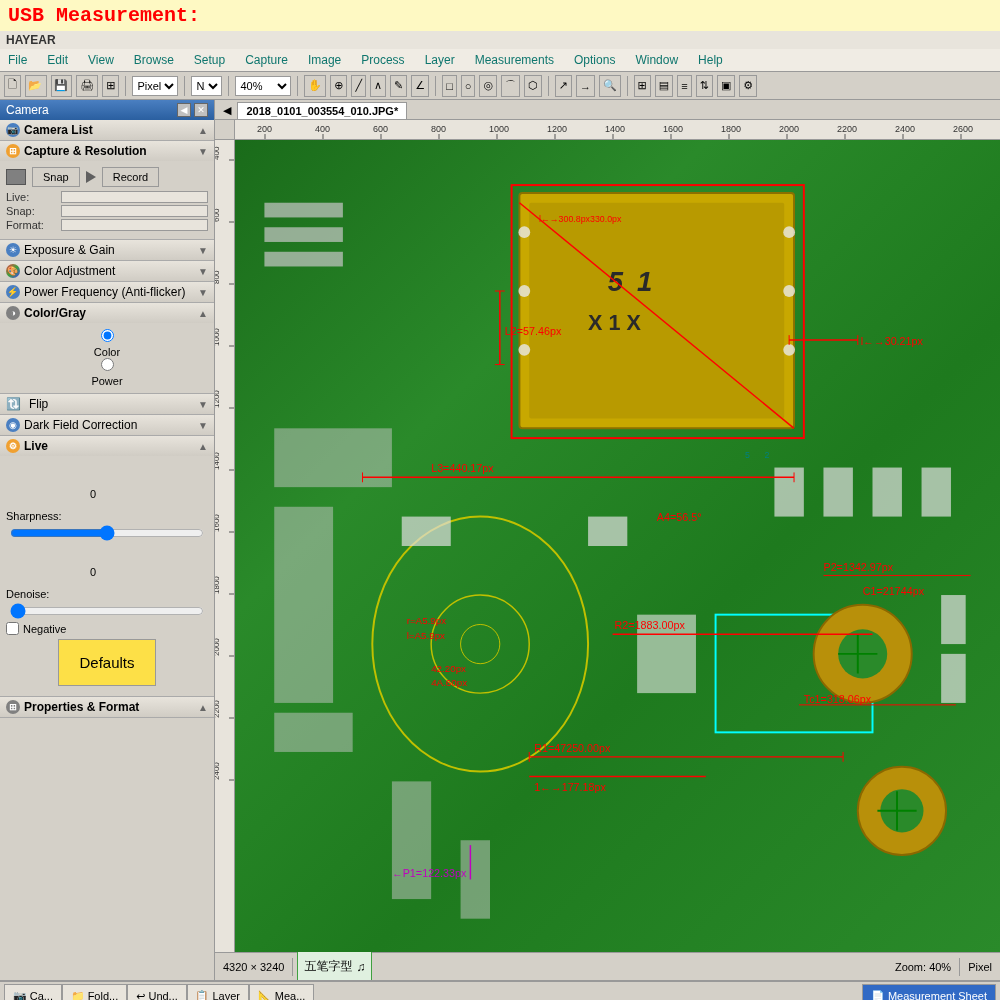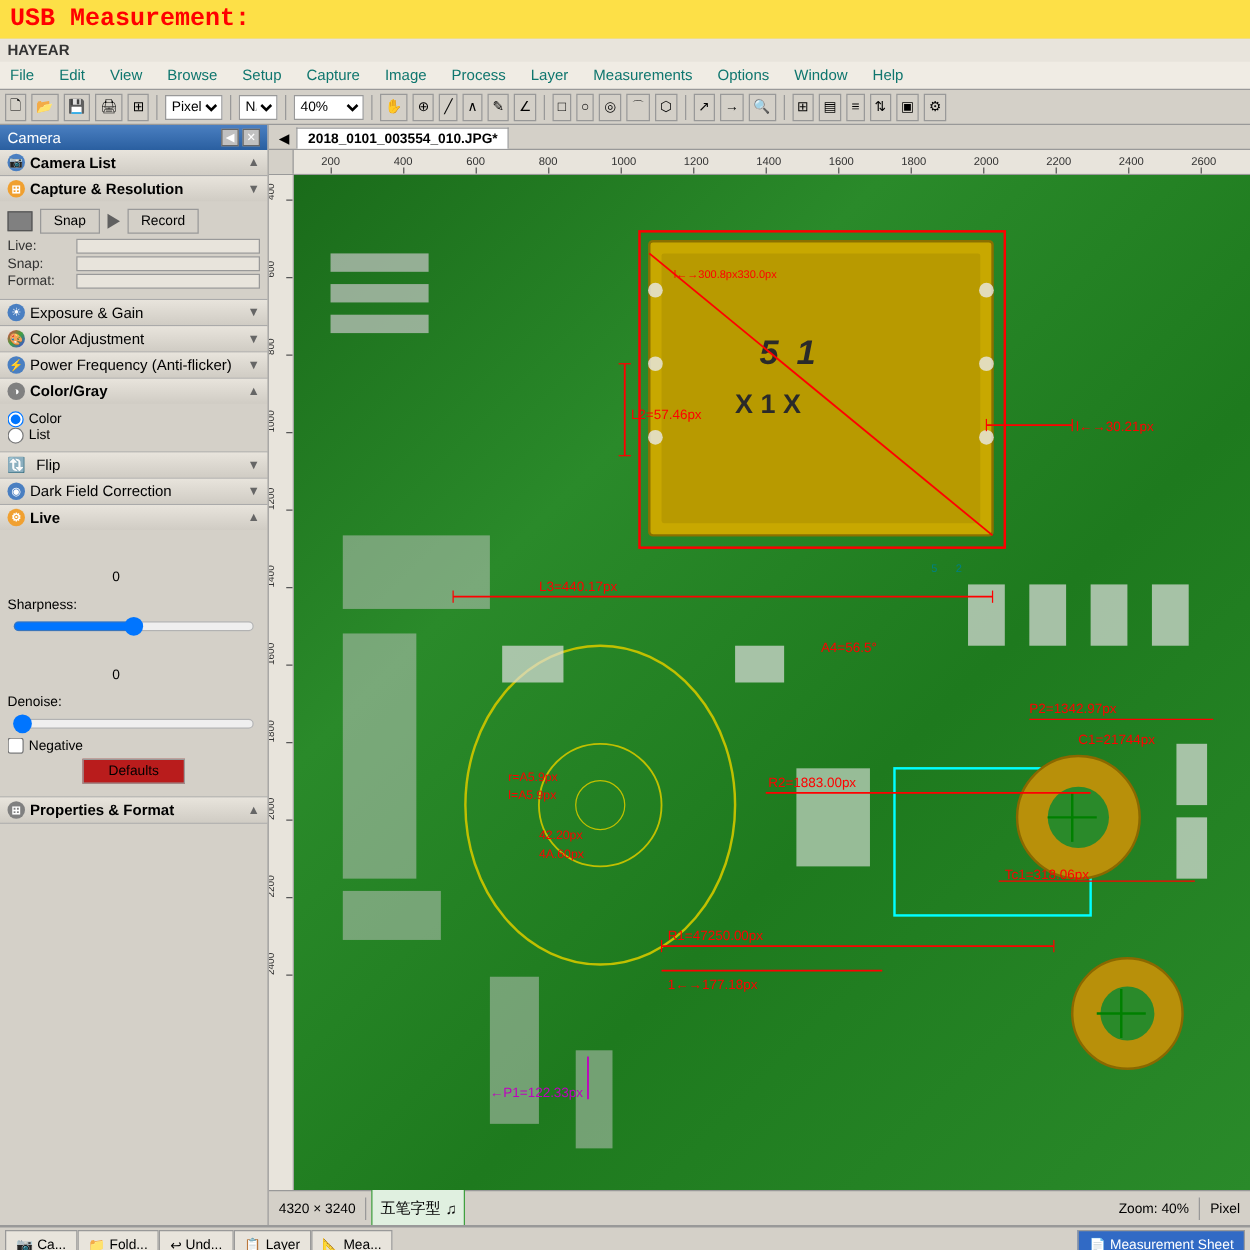--- a/index.html
+++ b/index.html
@@ -1,19 +1,19 @@
 <!DOCTYPE html>
 <html><head>
   <meta charset="utf-8">
   <style>
     * { margin: 0; padding: 0; box-sizing: border-box; }
     body { width: 1000px; height: 1000px; overflow: hidden; font-family: Arial, sans-serif; font-size: 12px; background: #d4d0c8; }
 
     
-    #title-bar { background: #fde047; padding: 4px 8px; }
+    #title-bar { background: #fef9c3; padding: 4px 8px; }
     #title-text { color: red; font-size: 20px; font-weight: bold; font-family: 'Courier New', monospace; }
 
     
     #app-name-bar { background: #e8e4dc; padding: 2px 6px; font-size: 12px; font-weight: bold; color: #333; }
 
     
     #menu-bar { background: #f0ece4; border-bottom: 1px solid #999; padding: 2px 4px; display: flex; gap: 12px; }
     .menu-item { cursor: pointer; padding: 2px 4px; font-size: 12px; color: #0f766e; }
 
     
@@ -63,21 +63,21 @@
     input[type=range] { flex: 1; height: 14px; margin: 0 4px; }
 
     
     .check-row { display: flex; align-items: center; gap: 4px; font-size: 11px; margin: 2px 0; }
 
     
     .prop-btn-row { display: flex; gap: 4px; margin-top: 2px; }
     .prop-btn { background: #d4d0c8; border: 1px solid #999; padding: 3px 10px; cursor: pointer; font-size: 11px; flex: 1; text-align: center; }
 
     
-    .defaults-btn { background: #b91c1c; border: 1px solid #999; padding: 3px 20px; cursor: pointer; font-size: 11px; margin: 4px auto; display: block; }
+    .defaults-btn { background: #fde047; border: 1px solid #999; padding: 14px 20px; cursor: pointer; font-size: 15px; margin: 4px auto; display: block; }
 
     
     #main-area { flex: 1; display: flex; flex-direction: column; overflow: hidden; }
 
     
     #tab-bar { background: #d4d0c8; border-bottom: 1px solid #999; display: flex; align-items: flex-end; padding: 2px 4px 0; gap: 2px; }
     .tab-arrow { cursor: pointer; padding: 2px 4px; font-size: 11px; }
     .tab { background: #e8e4dc; border: 1px solid #999; border-bottom: none; padding: 2px 8px; cursor: pointer; font-size: 11px; }
     .tab.active { background: white; font-weight: bold; }
 
@@ -97,21 +97,21 @@
     .status-separator { width: 1px; height: 18px; background: #999; }
 
     
     #taskbar { height: 30px; background: #d4d0c8; border-top: 2px solid #999; display: flex; align-items: center; padding: 0 4px; }
     .taskbar-btn { background: #e8e4dc; border: 1px solid #999; padding: 3px 8px; cursor: pointer; font-size: 11px; display: flex; align-items: center; gap: 3px; height: 24px; }
     .taskbar-btn.active { background: #316ac5; color: white; }
 
     
     #meas-svg { position: absolute; top: 0; left: 0; width: 100%; height: 100%; pointer-events: none; }
 
-    .radio-row { display: flex; align-items: flex-start; gap: 4px; font-size: 11px; }
+    .radio-row { display: flex; align-items: center; gap: 4px; font-size: 11px; flex-direction: column; }
 
     .section-simple-header { background: linear-gradient(to bottom, #e8e4dc, #d0ccc4); padding: 3px 6px; display: flex; align-items: center; justify-content: space-between; cursor: pointer; font-size: 12px; }
   </style>
 </head>
 <body>
 
 <div id="title-bar">
   <span id="title-text">USB Measurement:</span>
 </div>
 
@@ -273,21 +273,21 @@
         </div>
         <span class="section-arrow">▲</span>
       </div>
       <div class="section-content">
         <div class="radio-row">
           <input type="radio" name="cg" checked="" style="">
           <span>Color</span>
         </div>
         <div class="radio-row">
           <input type="radio" name="cg" style="">
-          <span>List</span>
+          <span>Power</span>
         </div>
       </div>
     </div>
 
     <div class="section">
       <div class="section-simple-header">
         <div class="section-header-left">
           <span style="margin-right:4px;">🔃</span>
           <span>Flip</span>
         </div>

